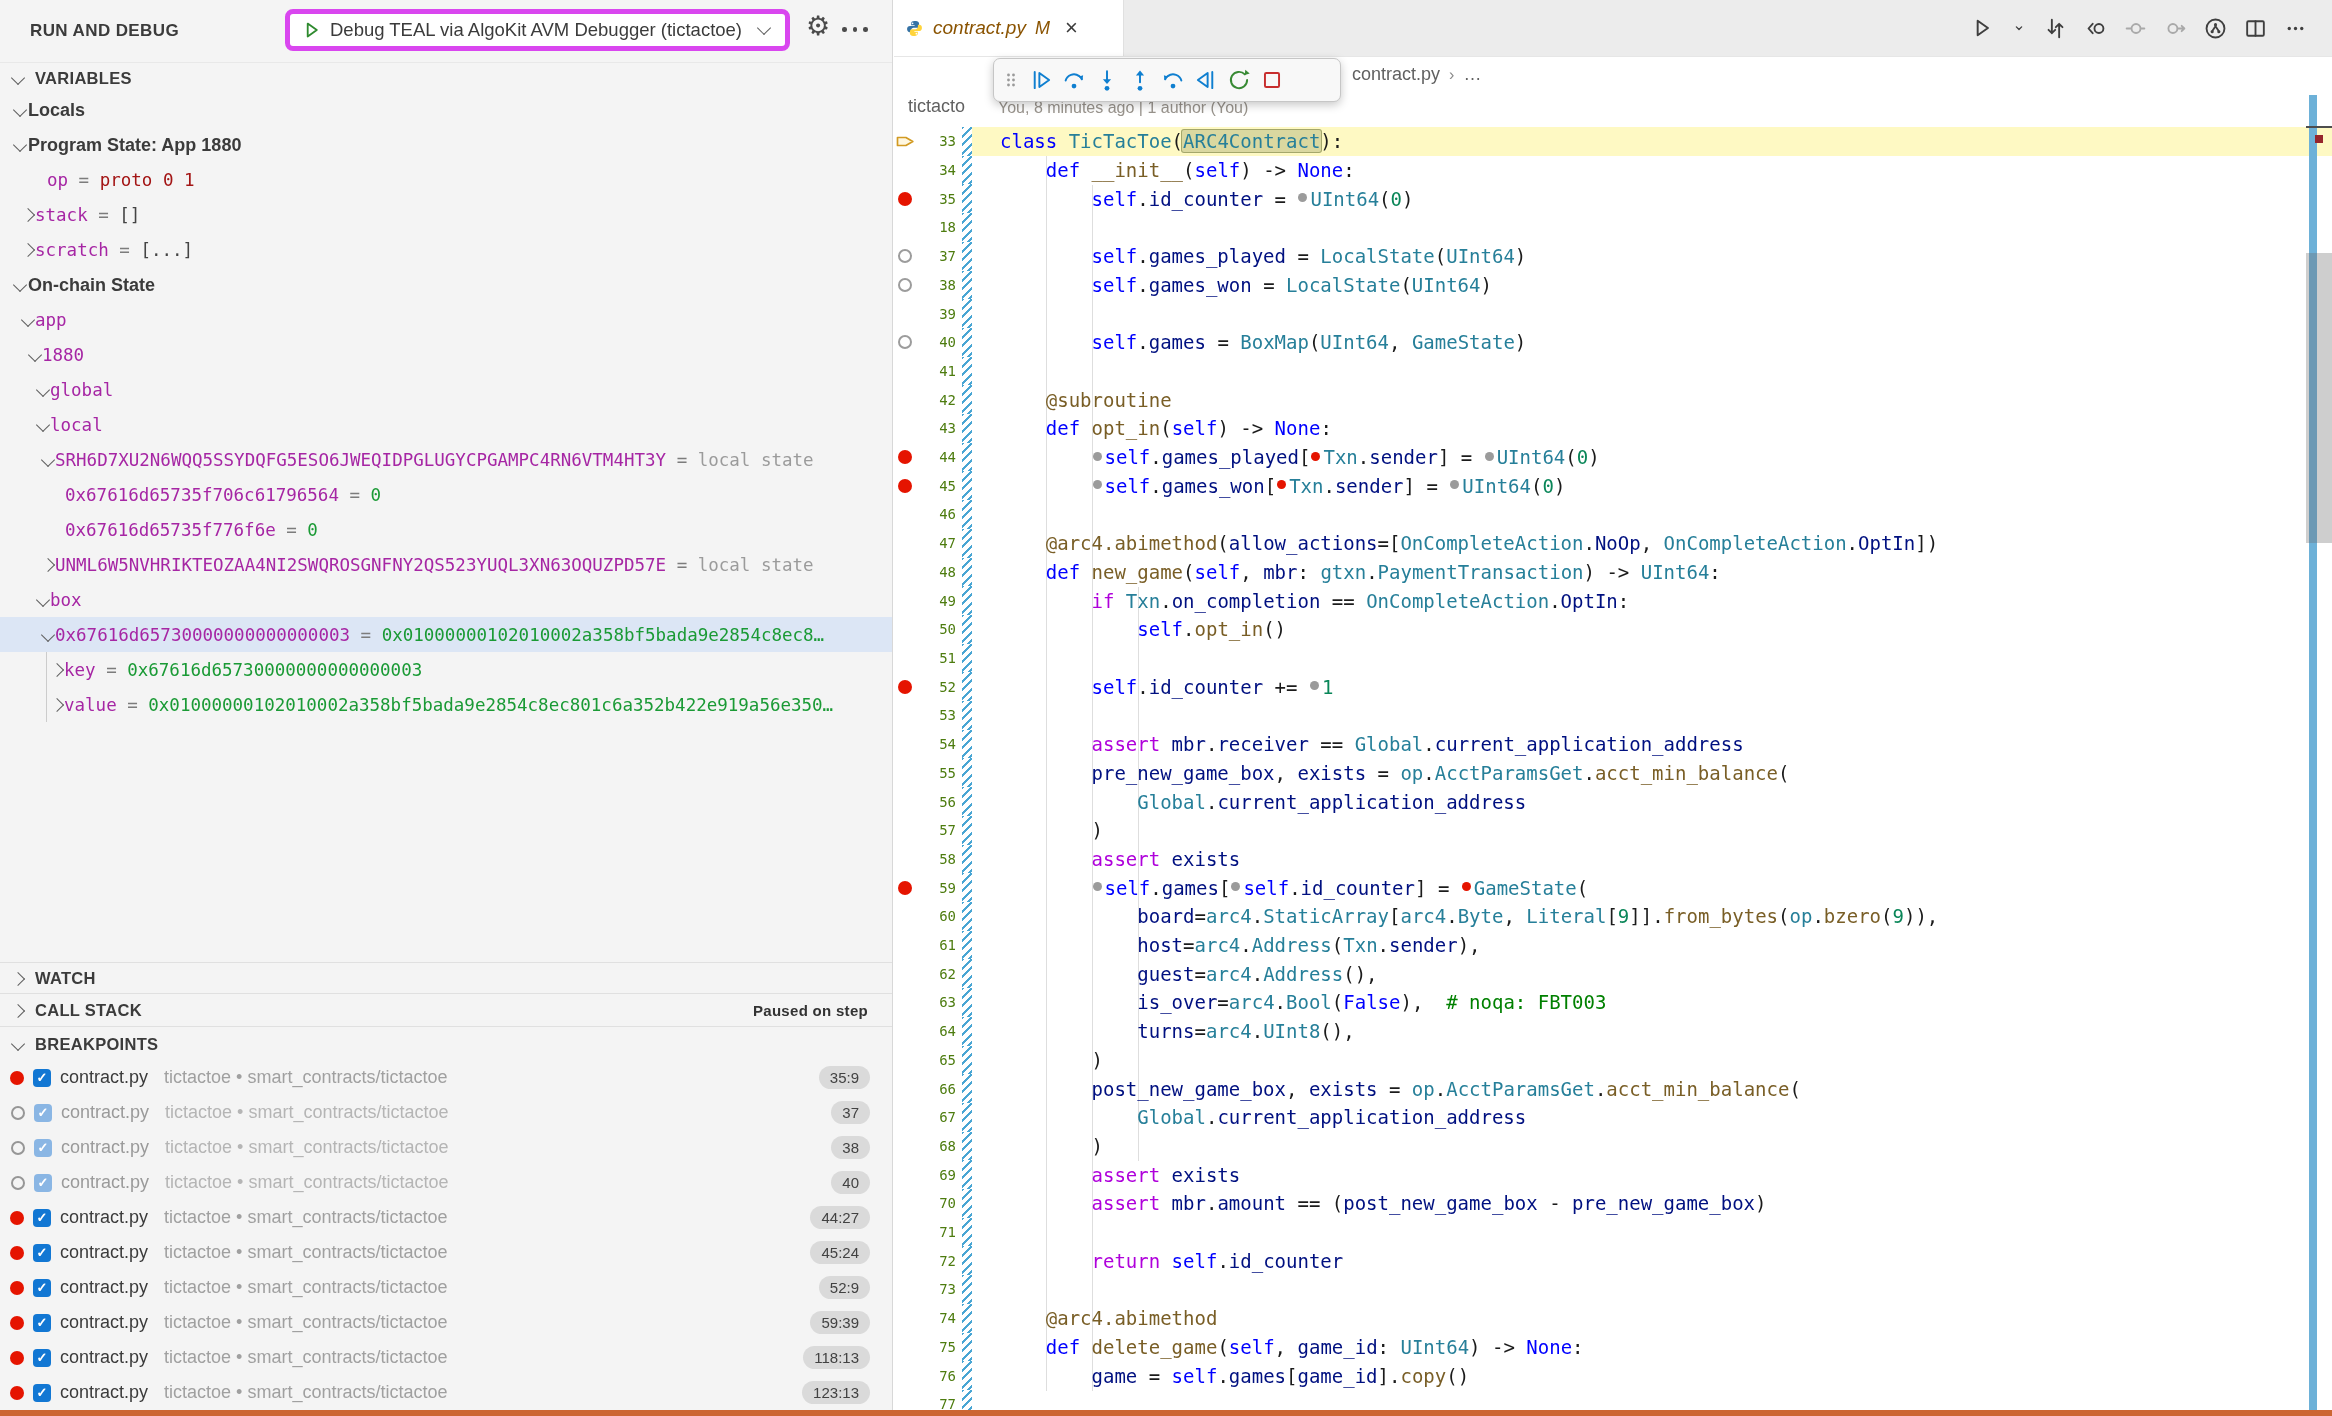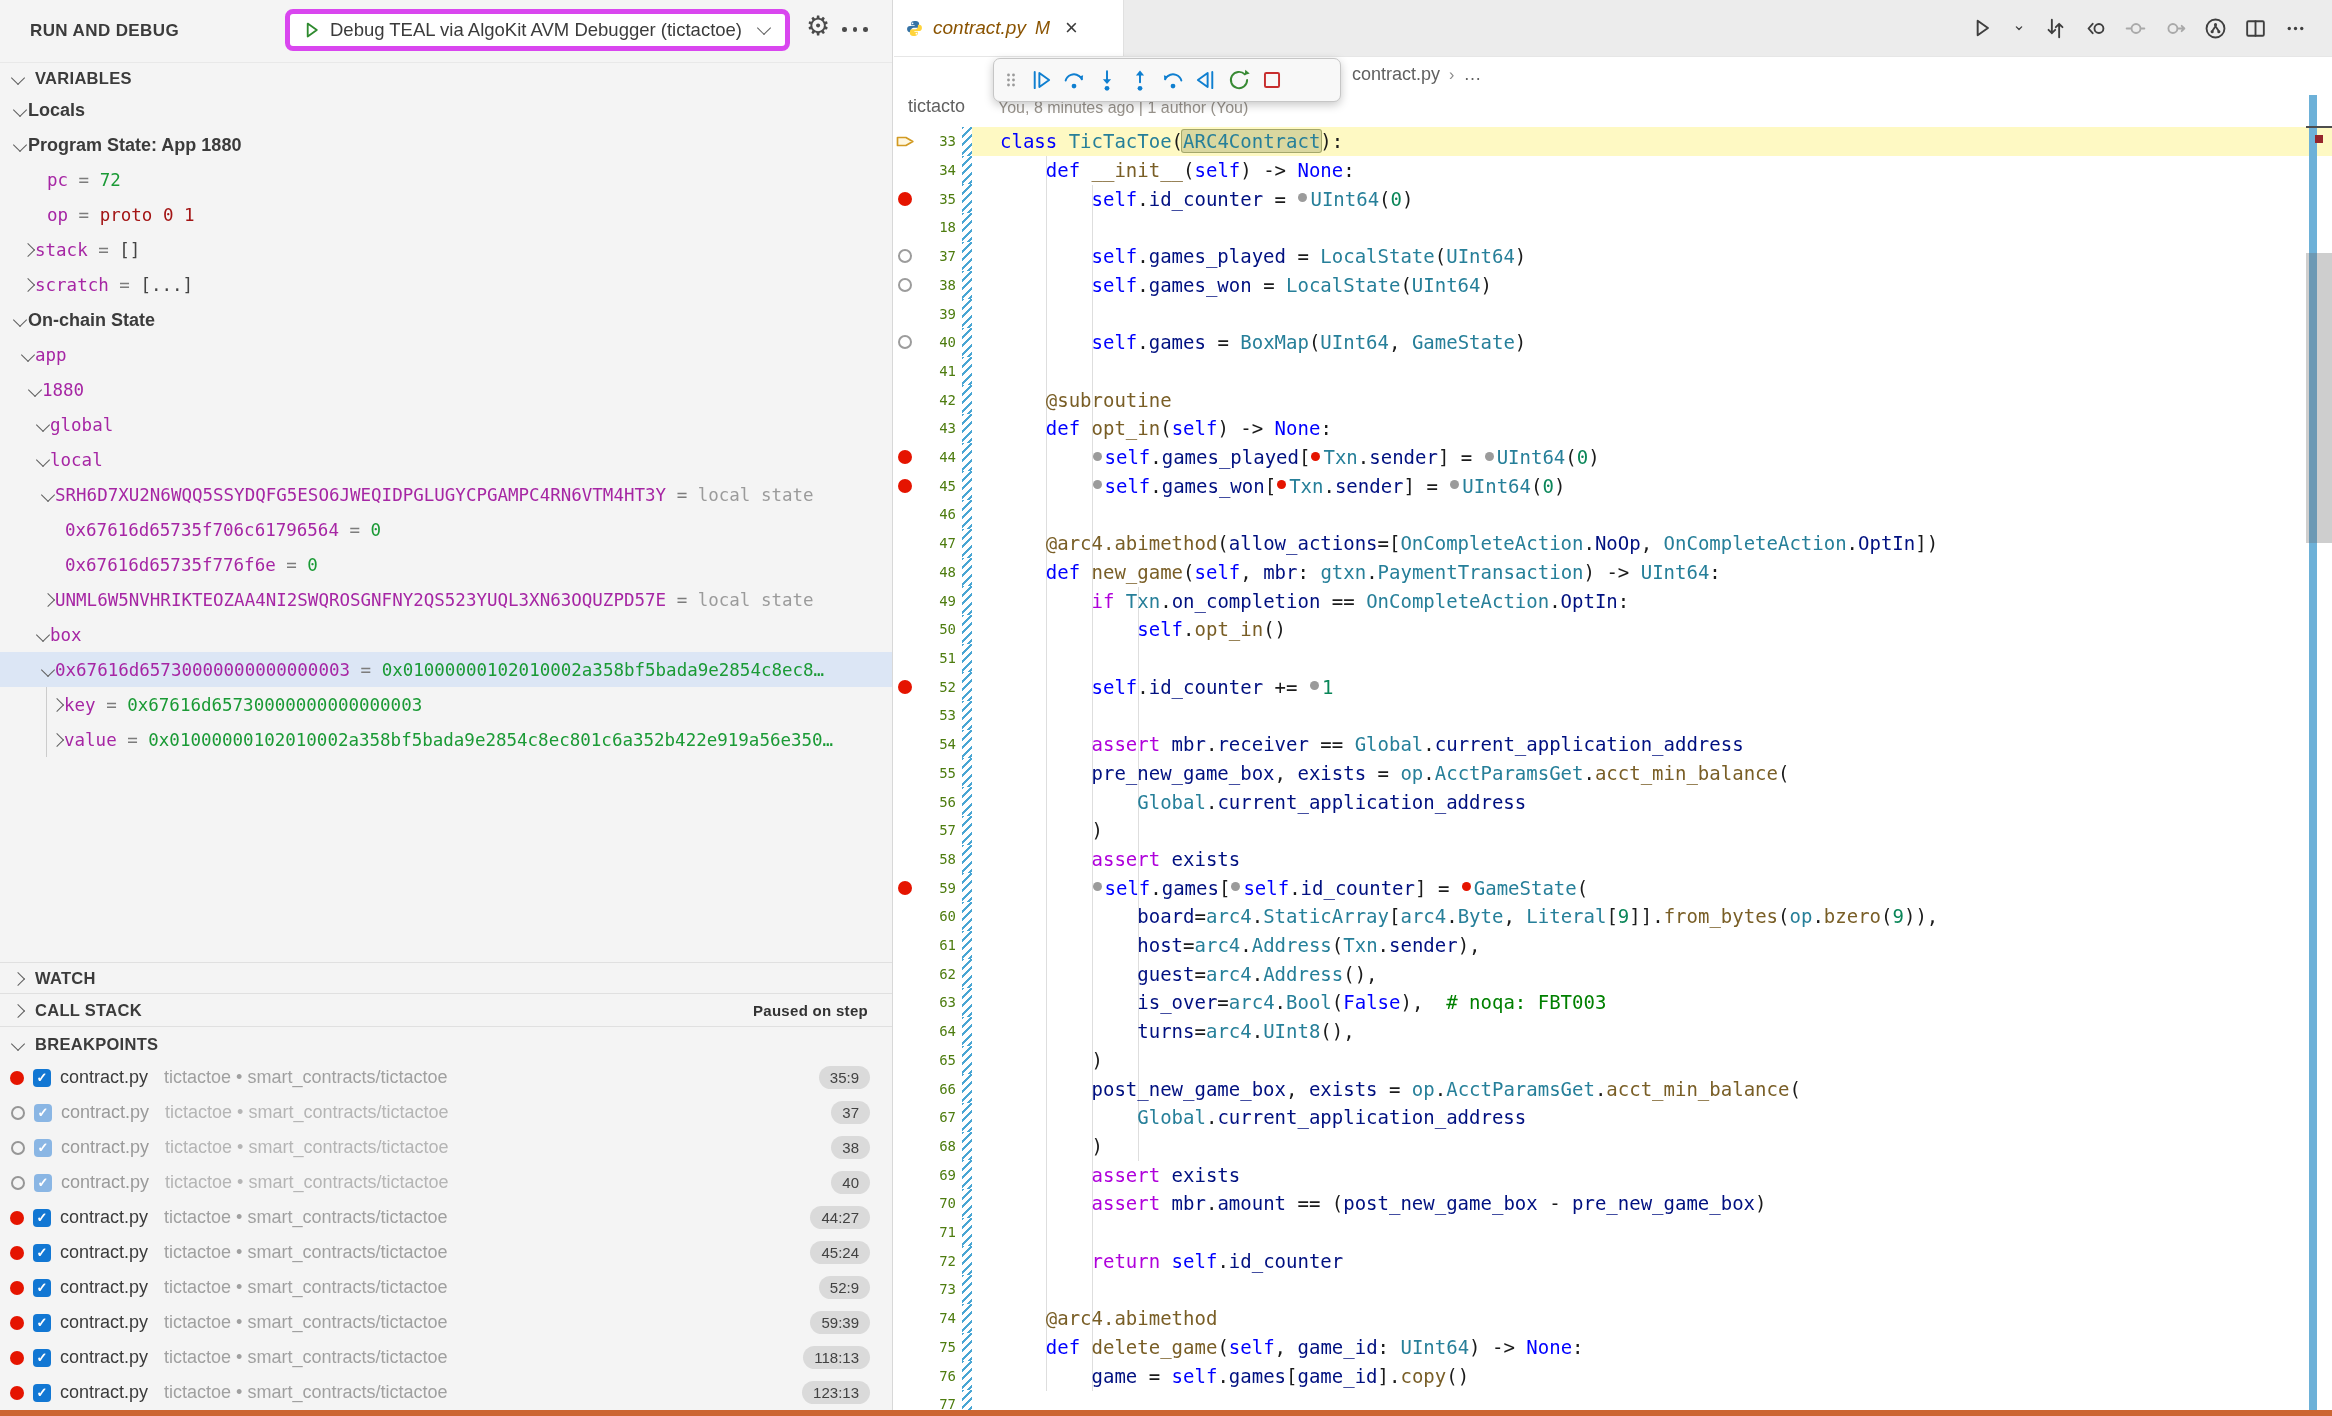--- a/index.html
+++ b/index.html
@@ -113,23 +113,20 @@
   <div class="tree" id="varTree">
       <div class="trow">
         <span class="chv d" style="left: 15px;"></span>
         <span class="tc" style="left: 28px;"><span class="c-b">Locals</span></span>
       </div>
       <div class="trow">
         <span class="chv d" style="left: 15px;"></span>
         <span class="tc" style="left: 28px;"><span class="c-b">Program State: App 1880</span></span>
       </div>
       <div class="trow">
-        <span class="tc" style="left: 47px;"><span class="c-k">pc</span><span class="c-e"> = </span><span class="c-g">72</span></span>
-      </div>
-      <div class="trow">
         <span class="tc" style="left: 47px;"><span class="c-k">op</span><span class="c-e"> = </span><span class="c-r">proto 0 1</span></span>
       </div>
       <div class="trow">
         <span class="chv r" style="left: 23px;"></span>
         <span class="tc" style="left: 35px;"><span class="c-k">stack</span><span class="c-e"> = </span><span class="c-p">[]</span></span>
       </div>
       <div class="trow">
         <span class="chv r" style="left: 23px;"></span>
         <span class="tc" style="left: 35px;"><span class="c-k">scratch</span><span class="c-e"> = </span><span class="c-p">[...]</span></span>
       </div>

